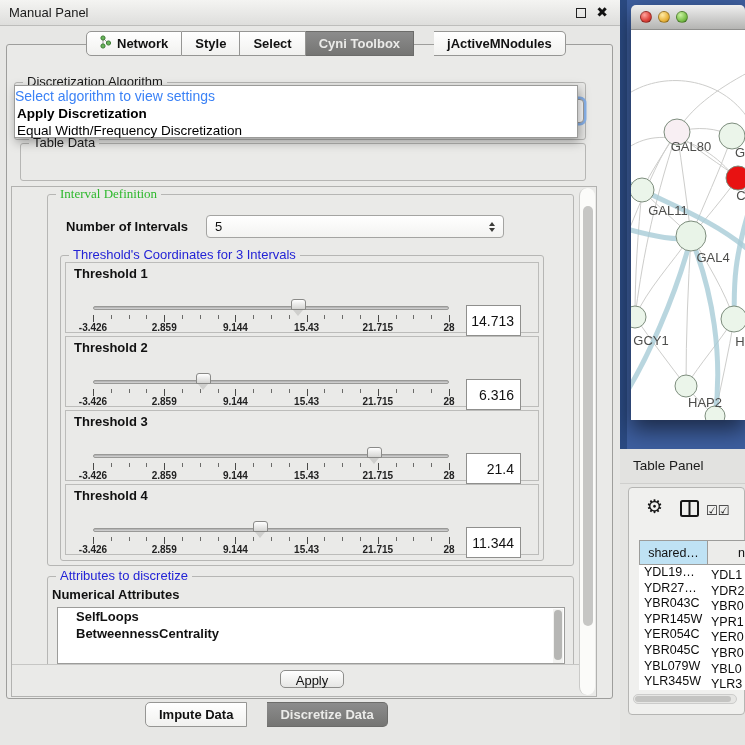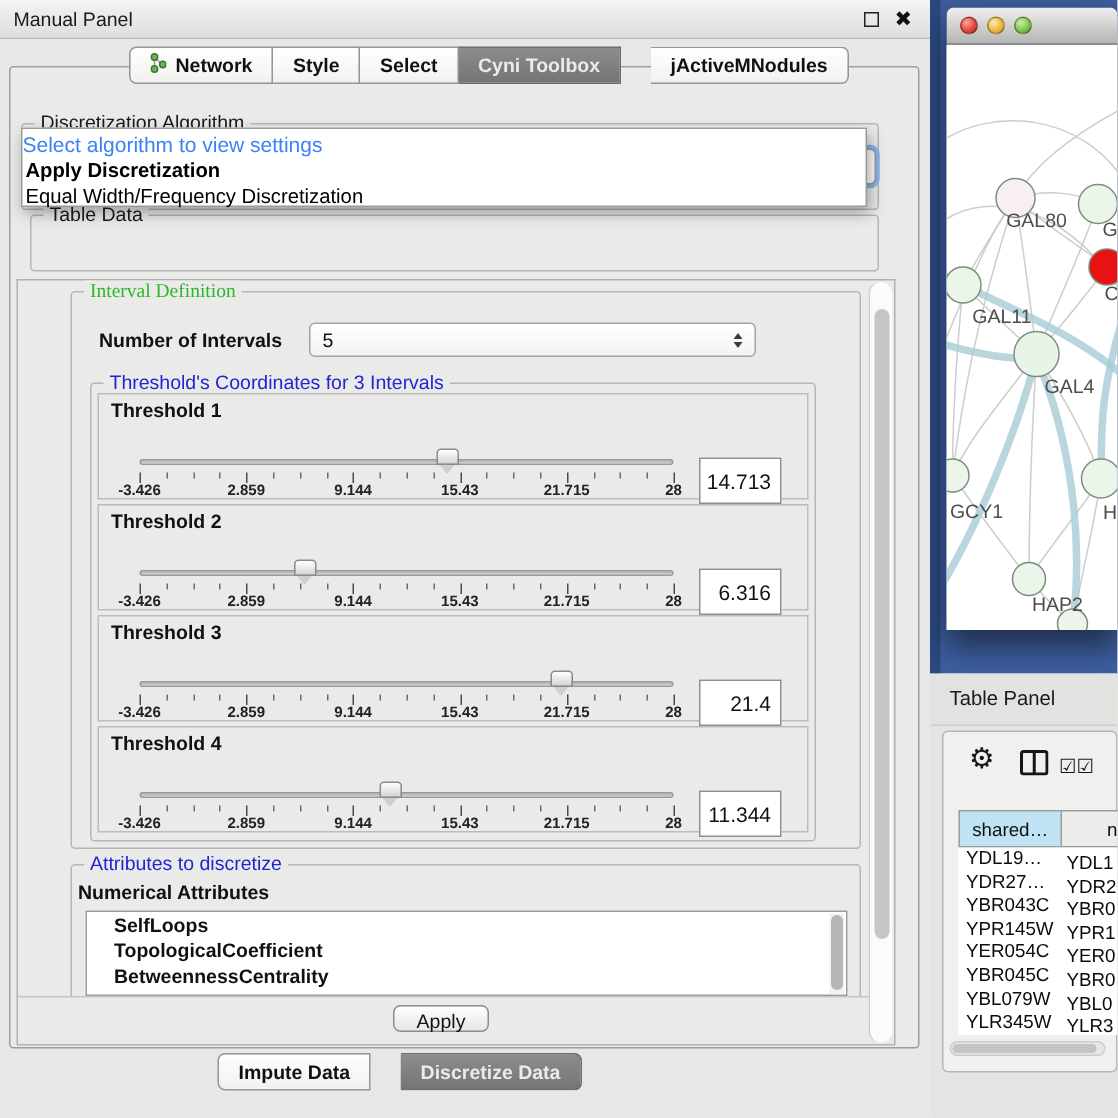--- a/index.html
+++ b/index.html
@@ -79,21 +79,21 @@
 
   #attr-group { left:35px; top:389px; width:527px; height:140px; }
   #attr-list-title { position:absolute; left:4px; top:10px; font-size:13px; font-weight:bold; color:#111; }
   #attr-listbox { position:absolute; left:9px; top:30px; width:508px; height:57px; background:#fff;
     border:1px solid #9c9c9a; overflow:hidden; }
   .attr-item { font-size:13px; line-height:17px; padding-left:18px; color:#111; white-space:nowrap;font-weight:bold; }
   #attr-scroll { position:absolute; right:1px; top:1px; width:10px; height:54px; background:#f2f2f0; }
   #attr-thumb { position:absolute; left:1px; top:1px; width:8px; height:50px; background:#b6b6b4; border-radius:4px; }
 
   #south-bar { position:absolute; left:0; top:477px; width:568px; height:34px; background:#eaeae8; border-top:1px solid #c6c6c4; }
-  #apply-btn { position:absolute; left:250px; top:5px; width:64px; height:18px;
+  #apply-btn { position:absolute; left:268px; top:5px; width:64px; height:18px;
     background:linear-gradient(#ffffff,#e6e6e4); border:1px solid #8d8d8b; border-radius:5px;
     font-size:13px; color:#111; text-align:center; line-height:19px; }
 
   
   #right { position:absolute; left:620px; top:0; width:125px; height:745px; background:#e4e4e2; overflow:hidden; }
   #desk { position:absolute; left:0; top:0; width:125px; height:449px; background:#3d5e9e; }
   #desk-strip { position:absolute; left:0; top:0; width:7px; height:449px; background:#2b4a82; }
   #net-win { position:absolute; left:11px; top:5px; width:114px; height:415px; border-radius:5px 5px 0 0;
     box-shadow:0 10px 22px rgba(0,0,0,.55); }
   #net-titlebar { position:absolute; left:0; top:0; width:114px; height:25px;
@@ -342,21 +342,20 @@
           </div>
       </div>
     </div>
 
     <div id="attr-group" class="group">
       <span class="gtitle blue">Attributes to discretize</span>
       <span id="attr-list-title">Numerical Attributes</span>
       <div id="attr-listbox">
         <div id="attr-items">
             <div class="attr-item">SelfLoops</div>
-            <div class="attr-item">TopologicalCoefficient</div>
             <div class="attr-item">BetweennessCentrality</div>
           </div>
         <div id="attr-scroll">
             <div id="attr-thumb"></div>
           </div>
       </div>
     </div>
 
     <div id="south-bar">
       <div id="apply-btn">Apply</div>

